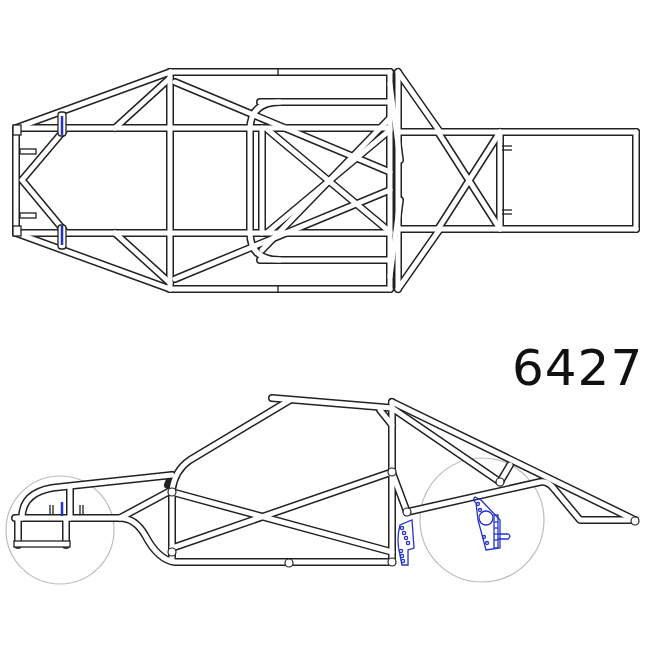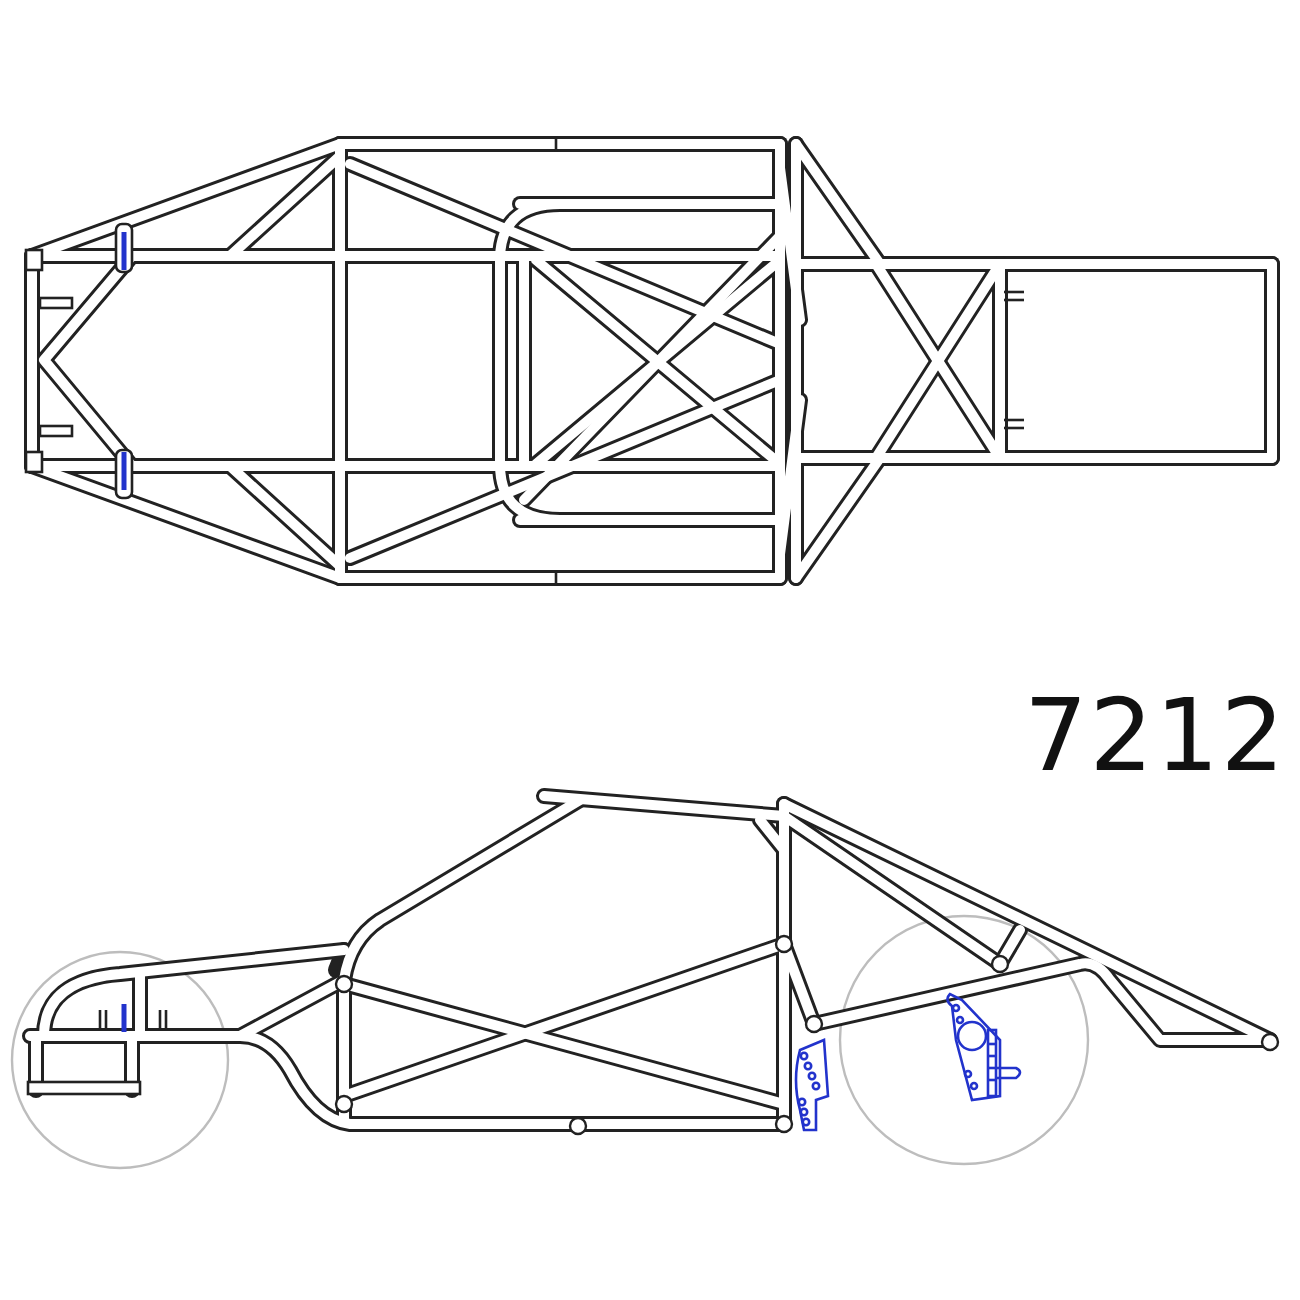--- a/index.html
+++ b/index.html
@@ -219,13 +219,13 @@
       <rect class="blue" x="494" y="515" width="4" height="33"></rect>
       <path class="blue" d="M498 534 L508 534 Q512 536 508 539 L498 539"></path>
       <line class="blue" x1="494" y1="522" x2="498" y2="522"></line>
       <line class="blue" x1="494" y1="528" x2="498" y2="528"></line>
       <line class="blue" x1="494" y1="534" x2="498" y2="534"></line>
       <line class="blue" x1="494" y1="540" x2="498" y2="540"></line>
     </g>
   </g>
 </svg>
 
-<div class="label-number">7212</div>
+<div class="label-number">6427</div>
 
 </body></html>

